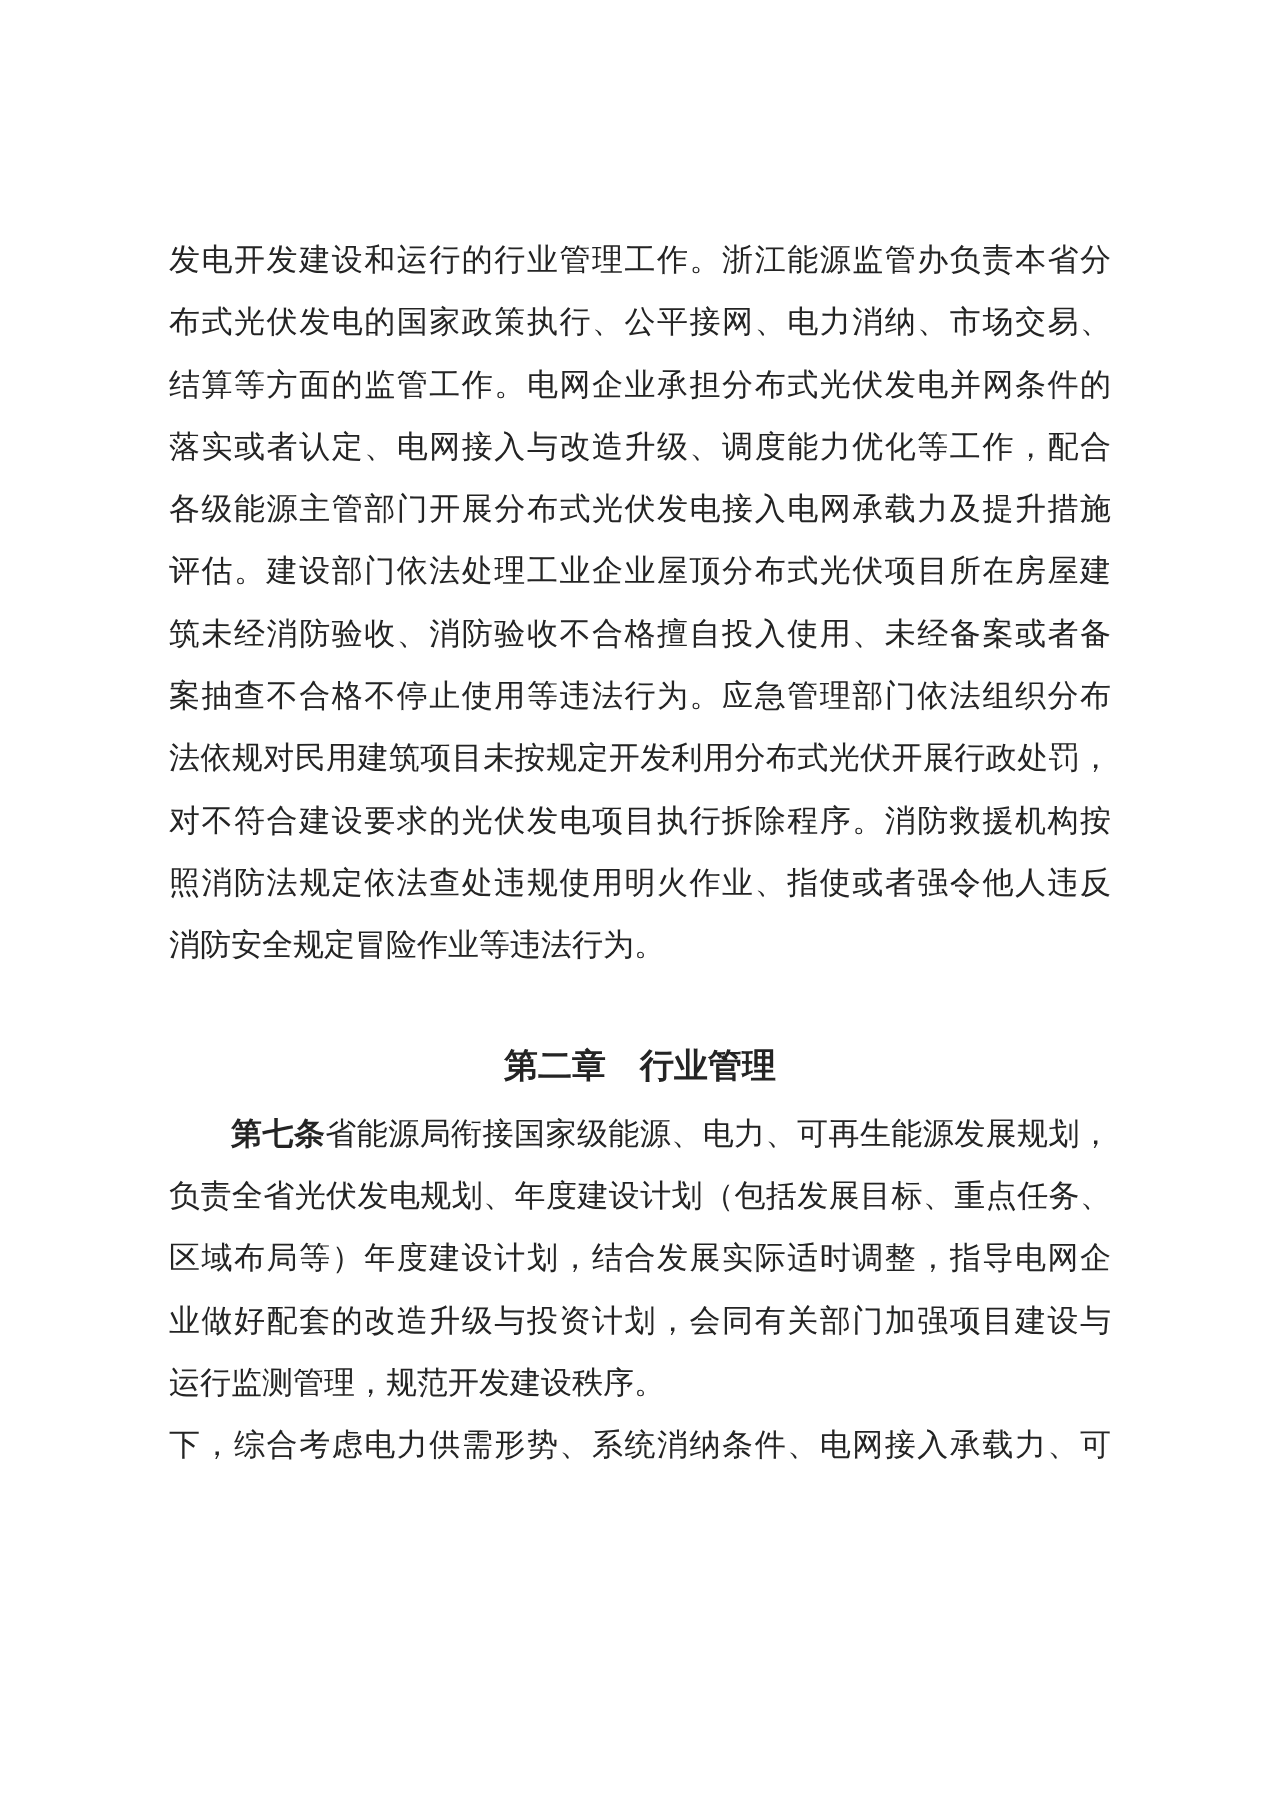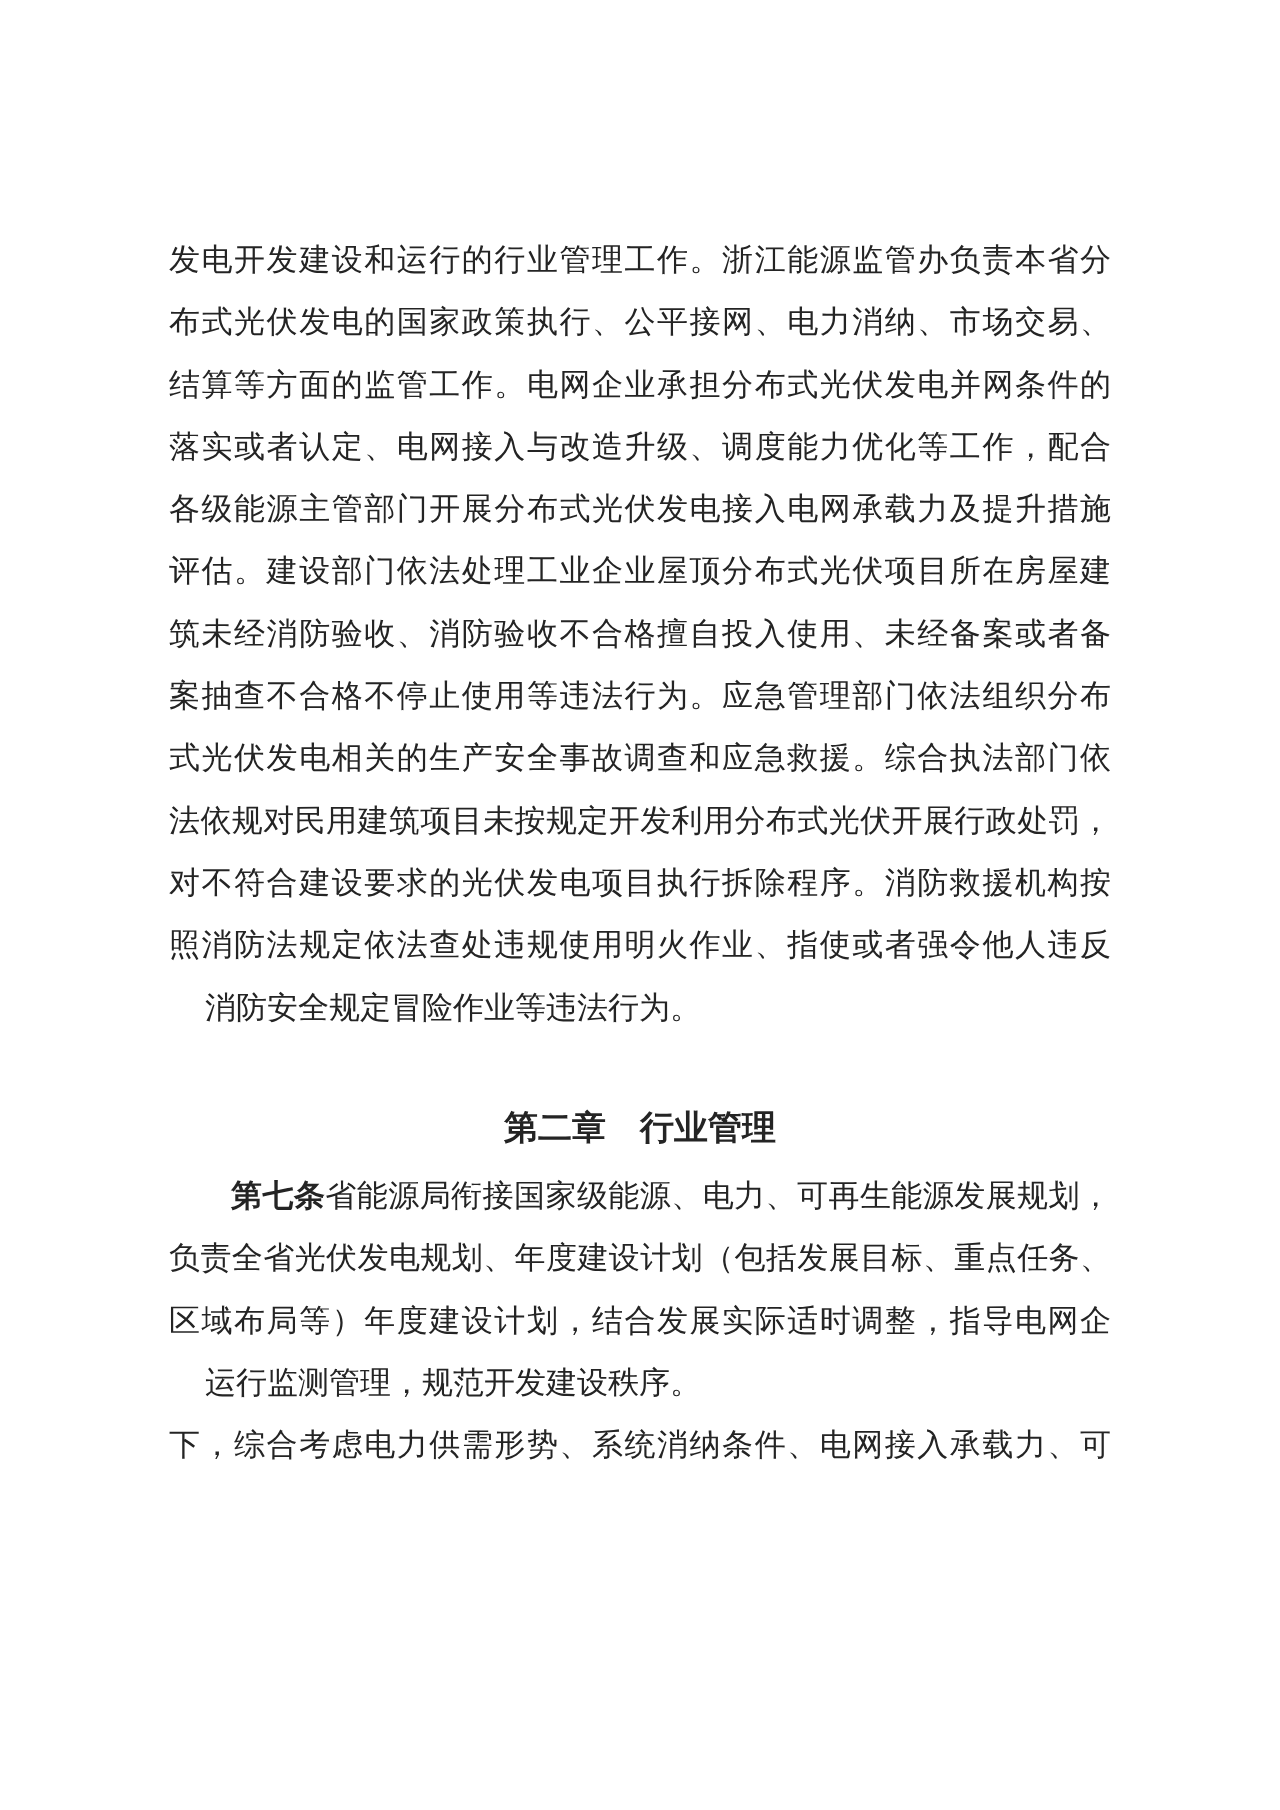--- a/index.html
+++ b/index.html
@@ -28,21 +28,20 @@
   
   .line {
     text-align: justify;
     text-align-last: justify;
     text-justify: inter-character;
     white-space: nowrap;
   }
   .line--end {
     text-align-last: left;
     white-space: normal;
-    margin-left: 36px;
   }
   .line--first {
     text-indent: 62px;
   }
 
   .art-label {
     font-weight: 700;
   }
 
   .chapter-heading {
@@ -75,33 +74,33 @@
 
     <div>
       <div class="line">发电开发建设和运行的行业管理工作。浙江能源监管办负责本省分</div>
       <div class="line">布式光伏发电的国家政策执行、公平接网、电力消纳、市场交易、</div>
       <div class="line">结算等方面的监管工作。电网企业承担分布式光伏发电并网条件的</div>
       <div class="line">落实或者认定、电网接入与改造升级、调度能力优化等工作，配合</div>
       <div class="line">各级能源主管部门开展分布式光伏发电接入电网承载力及提升措施</div>
       <div class="line">评估。建设部门依法处理工业企业屋顶分布式光伏项目所在房屋建</div>
       <div class="line">筑未经消防验收、消防验收不合格擅自投入使用、未经备案或者备</div>
       <div class="line">案抽查不合格不停止使用等违法行为。应急管理部门依法组织分布</div>
-      <div class="line">式光伏发电相关的生产安全事故调查和应急救援。综合执法部门依</div>
       <div class="line">法依规对民用建筑项目未按规定开发利用分布式光伏开展行政处罚，</div>
       <div class="line">对不符合建设要求的光伏发电项目执行拆除程序。消防救援机构按</div>
       <div class="line">照消防法规定依法查处违规使用明火作业、指使或者强令他人违反</div>
       <div class="line line--end">消防安全规定冒险作业等违法行为。</div>
     </div>
 
     <div class="chapter-heading">第二章　行业管理</div>
 
     <div>
       <div class="line line--first"><span class="art-label">第七条</span><span>省能源局衔接国家级能源、电力、可再生能源发展规划，</span></div>
       <div class="line">负责全省光伏发电规划、年度建设计划（包括发展目标、重点任务、</div>
       <div class="line">区域布局等）年度建设计划，结合发展实际适时调整，指导电网企</div>
+      <div class="line">业做好配套的改造升级与投资计划，会同有关部门加强项目建设与</div>
       <div class="line line--end">运行监测管理，规范开发建设秩序。</div>
     </div>
 
     <div>
       <div class="line">下，综合考虑电力供需形势、系统消纳条件、电网接入承载力、可</div>
     </div>
 
   </div>
 
   <div class="page-number">4</div>

